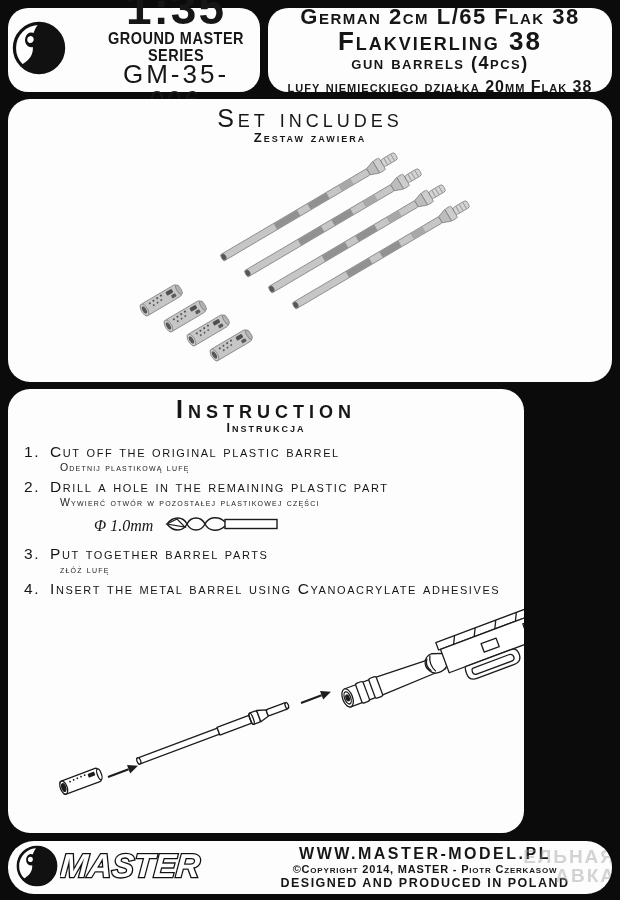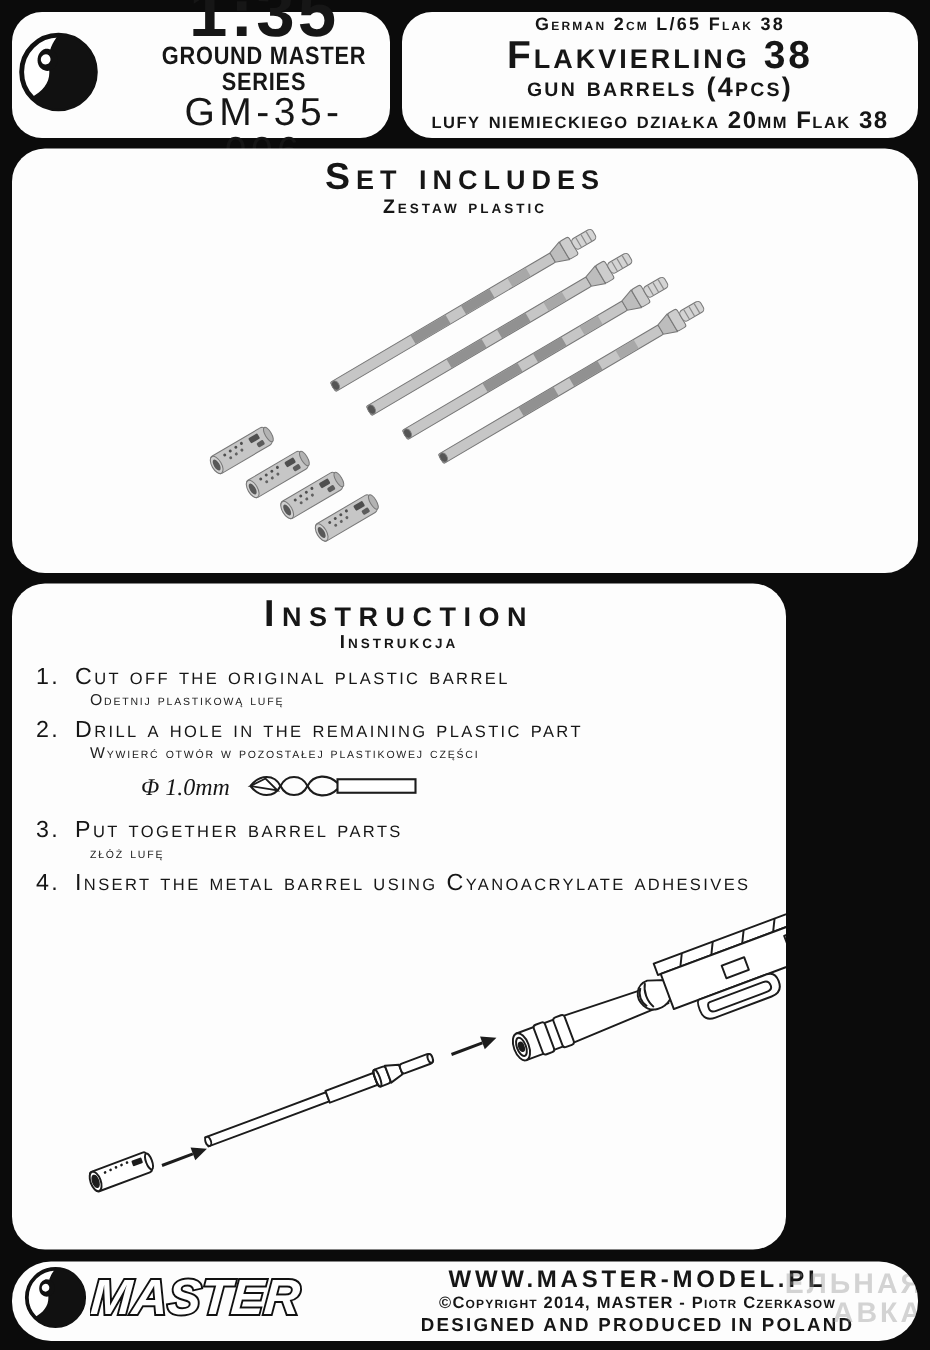--- a/index.html
+++ b/index.html
@@ -17,30 +17,30 @@
   .panel-series{left:8px;top:8px;width:252px;height:84px;border-radius:20px;
     display:flex;align-items:center;padding:2px 6px 2px 4px;gap:32px;}
   .series-text{flex:1;text-align:center;line-height:1;}
   .series-scale{font-size:46px;font-weight:bold;letter-spacing:2px;margin-top:-2px;}
   .series-name{font-size:14.5px;font-weight:bold;letter-spacing:0.5px;margin-top:1px;transform:scaleY(1.15);}
   .series-code{font-size:26px;font-weight:normal;letter-spacing:3px;margin-top:0;}
 
   
   .panel-title{left:268px;top:8px;width:344px;height:84px;border-radius:20px;
     display:flex;flex-direction:column;justify-content:center;align-items:center;padding:3px 8px;}
-  .title-l1{font-size:12px;font-weight:bold;letter-spacing:1.5px;line-height:1.05;}
+  .title-l1{font-size:22px;font-weight:bold;letter-spacing:1.5px;line-height:1.05;}
   .title-l2{font-size:26px;font-weight:bold;letter-spacing:2px;line-height:1.0;}
   .title-l3{font-size:18px;font-weight:bold;letter-spacing:1.5px;line-height:1.1;}
   .title-divider{width:92%;height:1.5px;background:#161616;margin:2px 0 2px 0;}
   .title-l4{font-size:16px;font-weight:bold;letter-spacing:1px;line-height:1.1;}
 
   
   .panel-set{left:8px;top:99px;width:604px;height:283px;border-radius:22px;overflow:hidden;}
   .set-head{text-align:center;padding-top:6px;line-height:1.05;}
-  .set-title{font-size:25px;font-weight:bold;letter-spacing:4px;}
+  .set-title{font-size:25px;font-weight:normal;letter-spacing:4px;}
   .set-sub{font-size:13px;font-weight:bold;letter-spacing:2px;}
   .set-art{position:absolute;left:0;top:42px;}
 
   
   .panel-instr{left:8px;top:389px;width:516px;height:444px;border-radius:22px;overflow:hidden;}
   .instr-head{text-align:center;padding-top:7px;line-height:1.05;}
   .instr-title{font-size:25px;font-weight:bold;letter-spacing:5px;}
   .instr-sub{font-size:12.5px;font-weight:bold;letter-spacing:2px;}
   .steps{margin:8px 10px 0 16px;}
   .step-main{font-size:15.5px;letter-spacing:1.6px;line-height:1.15;white-space:nowrap;}
@@ -84,21 +84,21 @@
   <div class="title-l1 sc">German 2cm L/65 Flak 38</div>
   <div class="title-l2 sc">Flakvierling 38</div>
   <div class="title-l3 sc">gun barrels (4pcs)</div>
   <div class="title-divider"></div>
   <div class="title-l4 sc">lufy niemieckiego działka 20mm Flak 38</div>
 </div>
 
 <div class="panel panel-set">
   <div class="set-head">
     <div class="set-title sc">Set includes</div>
-    <div class="set-sub sc">Zestaw plastic</div>
+    <div class="set-sub sc">Zestaw zawiera</div>
   </div>
   <svg class="set-art" width="604" height="240" viewBox="0 0 604 240">
     <defs>
       <g id="barrel">
         <rect x="0" y="-3.6" width="170" height="7.2" rx="1" fill="#c6c6c6" stroke="#787878" stroke-width="0.7"></rect>
         <rect x="62" y="-3.3" width="27" height="6.6" fill="#919191"></rect>
         <rect x="101" y="-3.3" width="22" height="6.6" fill="#919191"></rect>
         <rect x="137" y="-3.3" width="14" height="6.6" fill="#a8a8a8"></rect>
         <ellipse cx="2" cy="0" rx="2.3" ry="3.3" fill="#555" stroke="#7d7d7d" stroke-width="0.6"></ellipse>
         <polygon points="170,-3.6 179,-6.8 179,6.8 170,3.6" fill="#bdbdbd" stroke="#787878" stroke-width="0.7"></polygon>

